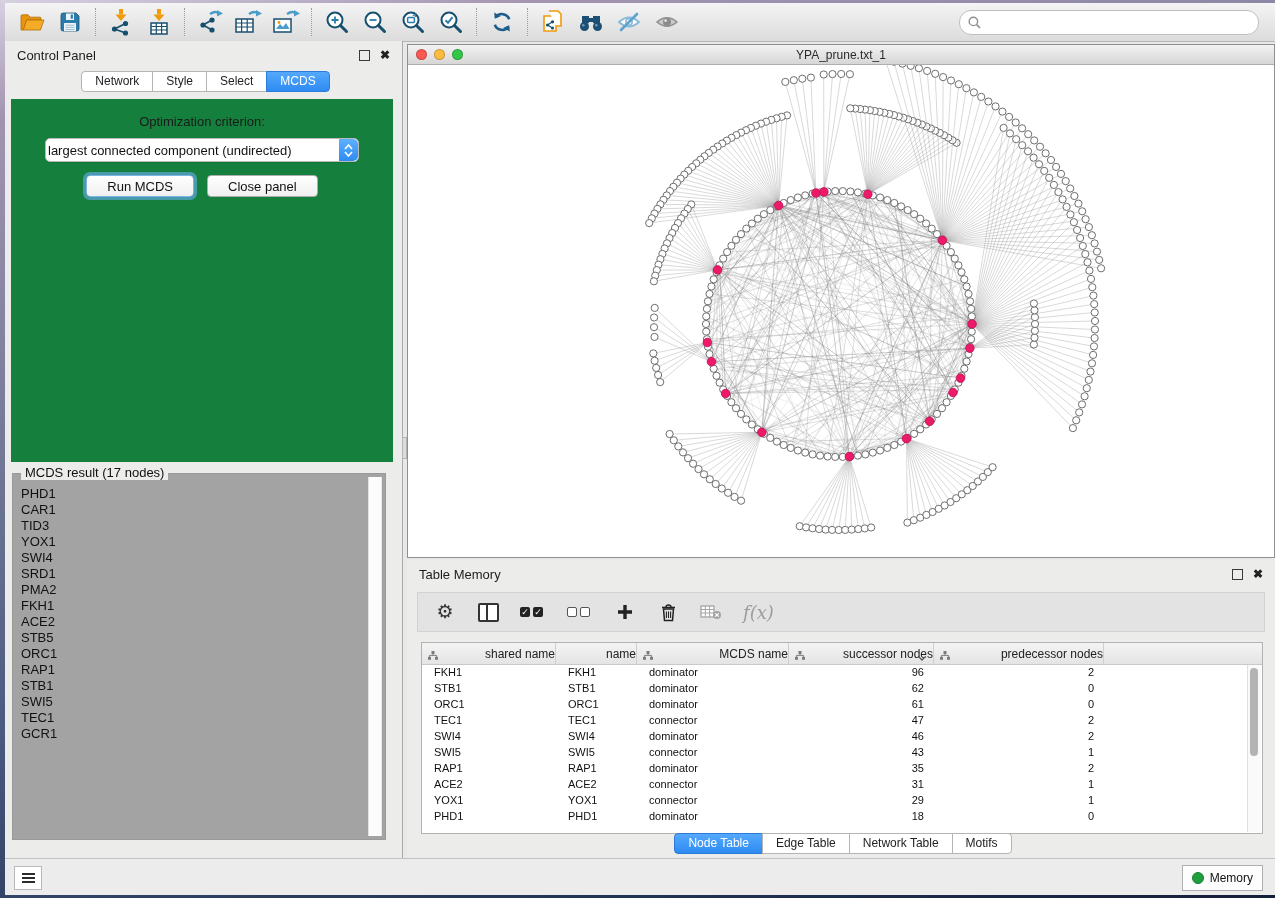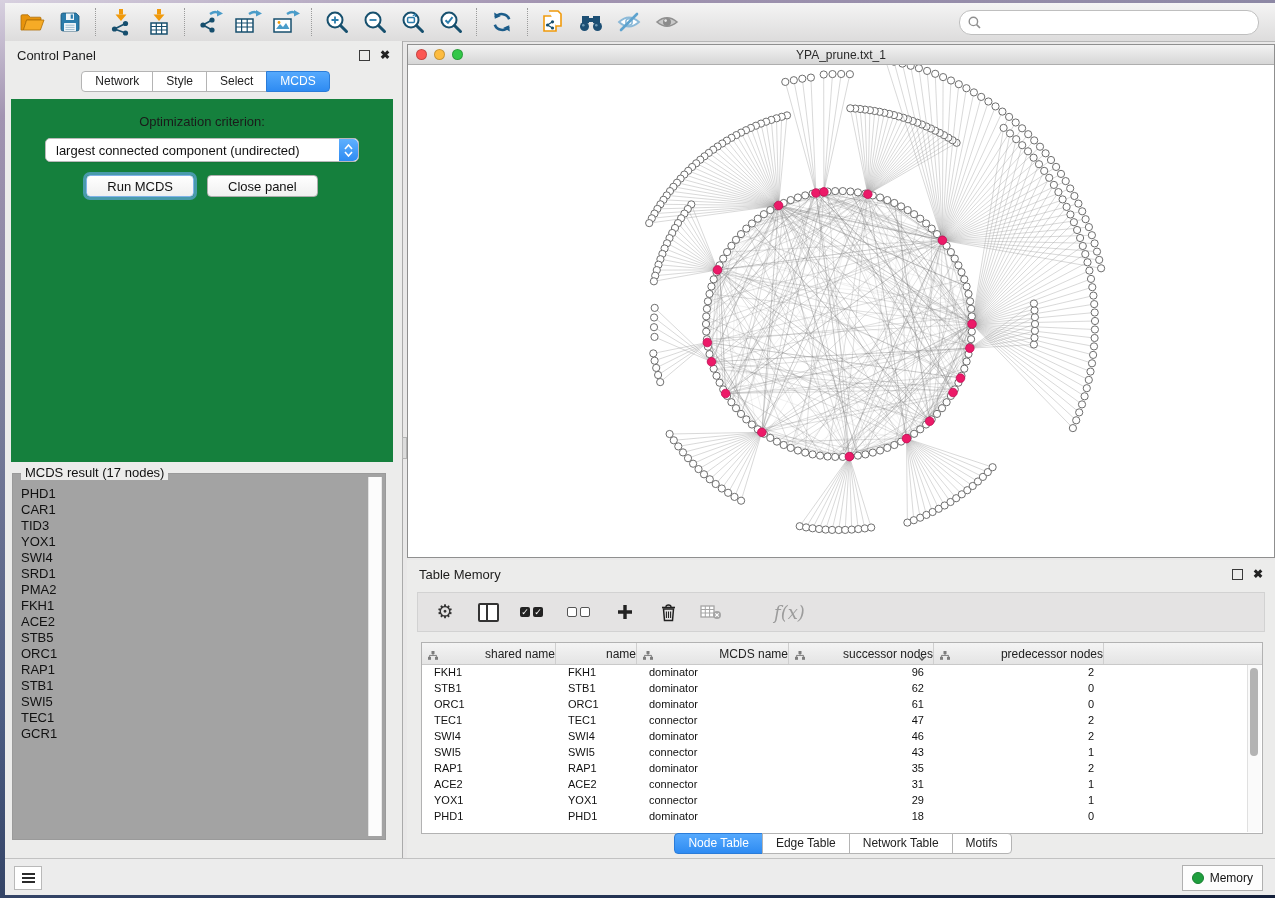--- a/index.html
+++ b/index.html
@@ -27,21 +27,21 @@
   .seg-tabs{display:flex;justify-content:center;margin-top:2px;}
   .seg{height:19px;line-height:19px;padding:0 13px;background:#fff;border:1px solid #b4b4b4;
     font-size:12px;color:#222;margin-left:-1px;cursor:default;}
   .seg:first-child{border-radius:4px 0 0 4px;margin-left:4px;}
   .seg:last-child{border-radius:0 4px 4px 0;}
   .seg.active{background:linear-gradient(#55a9fd,#2e8bf2);border-color:#2b7cd8;color:#fff;}
   .cp-content{position:absolute;top:58px;left:6px;right:9px;height:363px;background:#15803d;}
   .opt-label{text-align:center;padding-top:15px;font-size:13px;color:#1a1a1a;}
   .dropdown{margin:9px auto 0;width:312px;height:22px;background:#fff;border:1px solid #b9b9b9;
     border-radius:5px;display:flex;align-items:center;box-shadow:0 1px 1px rgba(0,0,0,.08);}
-  .dropdown .dd-text{flex:1;font-size:13px;padding-left:10px;color:#111;white-space:nowrap;overflow:hidden;}
+  .dropdown .dd-text{flex:1;font-size:13px;padding-left:2px;color:#111;white-space:nowrap;overflow:hidden;}
   .dd-stepper{width:19px;height:22px;border-radius:0 5px 5px 0;background:linear-gradient(#5fb0fe,#2e8bf2);
     display:flex;flex-direction:column;align-items:center;justify-content:center;gap:1px;}
   .btn-row{display:flex;justify-content:center;gap:13px;margin-top:13px;}
   .mac-btn{height:20px;padding:0 20px;background:linear-gradient(#fff,#f0f0f0);border:1px solid #adadad;
     border-radius:4px;font-size:13px;color:#111;display:flex;align-items:center;}
   .mac-btn.focused{box-shadow:0 0 0 3px rgba(108,174,246,.6);border-color:#7fb3e8;}
   .group-box{position:absolute;top:432px;left:7px;width:372px;height:365px;border:1px solid #9a9a9a;background:#a3a3a3;}
   .group-legend{position:absolute;top:-9px;left:8px;background:#ececeb;padding:0 4px;font-size:13px;color:#111;}
   .mcds-list{position:absolute;top:4px;left:4px;right:20px;bottom:4px;overflow:hidden;
     font-size:13px;line-height:16px;color:#111;padding-top:8px;padding-left:4px;}
@@ -69,21 +69,21 @@
   .table-panel{position:absolute;left:402px;top:557px;right:0;bottom:36px;background:#ececeb;}
   .tp-toolbar{position:absolute;top:32px;left:10px;right:10px;height:40px;background:#e4e3e3;
     border:1px solid #d2d2d2;display:flex;align-items:center;gap:21px;padding-left:16px;box-sizing:border-box;}
   .tp-ico{display:flex;align-items:center;justify-content:center;min-width:22px;height:24px;}
   .gear-glyph{font-size:19px;color:#333;line-height:20px;}
   .cols-glyph{width:17px;height:15px;border:2px solid #333;border-radius:2px;position:relative;background:#fff;}
   .cols-glyph:before{content:"";position:absolute;left:6px;top:0;bottom:0;width:2px;background:#333;}
   .cb{width:10px;height:10px;display:inline-block;margin-right:3px;border-radius:2px;}
   .cb.on{background:#222;color:#fff;font-size:9px;line-height:10px;text-align:center;}
   .cb.off{border:1.5px solid #555;background:#fff;box-sizing:border-box;}
-  .fx-label{font-family:"DejaVu Serif",serif;font-style:italic;font-size:18px;color:#9c9c9c;margin-left:31px;}
+  .fx-label{font-family:"DejaVu Serif",serif;font-style:italic;font-size:18px;color:#9c9c9c;}
   .node-table{position:absolute;top:82px;left:14px;right:12px;height:192px;background:#fff;
     border:1px solid #b2b2b2;box-sizing:border-box;overflow:hidden;}
   .nt-header{display:flex;height:21px;background:linear-gradient(#f4f4f4,#e4e4e4);
     border-bottom:1px solid #c9c9c9;font-size:12px;color:#222;}
   .th{position:relative;display:flex;align-items:center;justify-content:flex-end;
     border-right:1px solid #cfcfcf;box-sizing:border-box;height:21px;}
   .th .shared-ico{position:absolute;left:6px;top:6px;}
   .th .sort-caret{position:absolute;right:7px;top:8px;}
   .tr{display:flex;height:16px;font-size:11px;color:#111;}
   .td{box-sizing:border-box;padding:1px 10px 0 12px;white-space:nowrap;overflow:hidden;}

